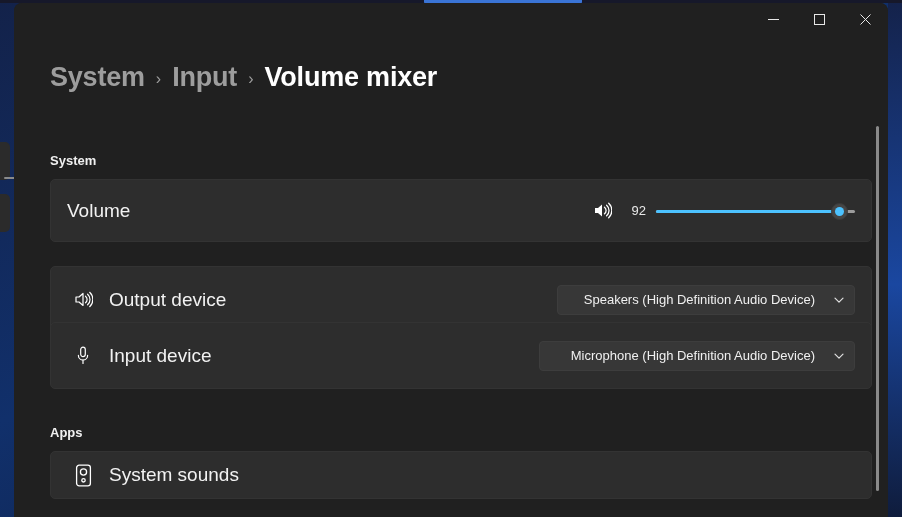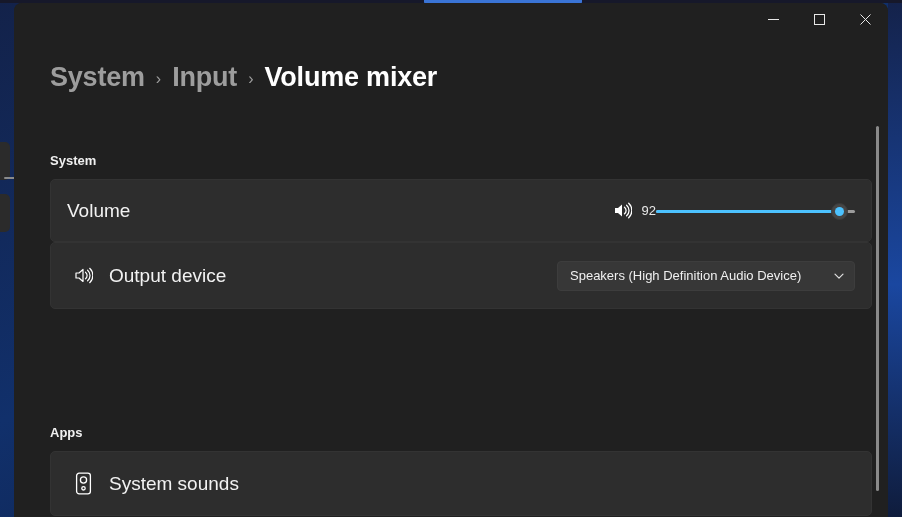--- a/index.html
+++ b/index.html
@@ -160,23 +160,23 @@
   .card {
     position: absolute;
     left: 36px;
     width: 822px;
     background: #2d2d2d;
     border: 1px solid #333333;
     border-radius: 5px;
     box-sizing: border-box;
   }
   .card-volume  { top: 143px; height: 63px; }
-  .card-output  { top: 206px; height: 67px; }
+  .card-output  { top: 230px; height: 67px; }
   .card-input   { top: 286px; height: 67px; }
-  .card-sounds  { top: 415px; height: 65px; }
+  .card-sounds  { top: 415px; height: 48px; }
 
   .card-inner {
     position: absolute;
     inset: 0;
     display: flex;
     align-items: center;
     padding: 0 16px;
     box-sizing: border-box;
   }
 
@@ -193,20 +193,21 @@
     font-size: 19px;
     color: #f2f2f2;
     white-space: nowrap;
   }
   .spacer { flex: 1; }
 
   
   .slider-block {
     display: flex;
     align-items: center;
+    gap: 10px;
   }
   .slider-icon {
     color: #ffffff;
     display: flex;
     align-items: center;
   }
   .slider-value {
     font-size: 13px;
     color: #e8e8e8;
     min-width: 24px;
@@ -253,21 +254,21 @@
     width: 9px;
     height: 9px;
     border-radius: 50%;
     background: #4cc2ff;
   }
 
   
   .combo {
     display: flex;
     align-items: center;
-    justify-content: space-between;
+    justify-content: flex-end;
     height: 30px;
     background: #373737;
     border: 1px solid #3d3d3d;
     border-radius: 4px;
     padding: 0 9px 0 12px;
     box-sizing: border-box;
     font-size: 13px;
     color: #f0f0f0;
     white-space: nowrap;
     gap: 18px;
@@ -392,20 +393,41 @@
             <span>Speakers (High Definition Audio Device)</span>
             <span class="combo-chevron">
               <svg width="12" height="12" viewBox="0 0 12 12">
                 <path d="M2 4.2 L6 8.2 L10 4.2" stroke="#e0e0e0" stroke-width="1.2" fill="none" stroke-linecap="round" stroke-linejoin="round"></path>
               </svg>
             </span>
           </div>
         </div>
       </div>
 
+      <div class="card card-input">
+        <div class="card-inner">
+          <span class="lead-icon">
+            <svg width="16" height="19" viewBox="0 0 16 19">
+              <rect x="5.7" y="1.2" width="4.6" height="9.4" rx="2.3" fill="none" stroke="#ffffff" stroke-width="1.2"></rect>
+              <path d="M3.4 9.4 a4.6 4.6 0 0 0 9.2 0" stroke="#ffffff" stroke-width="1.2" fill="none" stroke-linecap="round"></path>
+              <path d="M8 14.1 V17.4" stroke="#ffffff" stroke-width="1.2" stroke-linecap="round"></path>
+            </svg>
+          </span>
+          <span class="row-label">Input device</span>
+          <div class="spacer"></div>
+          <div class="combo" style="width:316px;">
+            <span>Microphone (High Definition Audio Device)</span>
+            <span class="combo-chevron">
+              <svg width="12" height="12" viewBox="0 0 12 12">
+                <path d="M2 4.2 L6 8.2 L10 4.2" stroke="#e0e0e0" stroke-width="1.2" fill="none" stroke-linecap="round" stroke-linejoin="round"></path>
+              </svg>
+            </span>
+          </div>
+        </div>
+      </div>
 
       <div class="section-header sh-apps">Apps</div>
 
       <div class="card card-sounds">
         <div class="card-inner">
           <span class="lead-icon">
             <svg width="17" height="23" viewBox="0 0 17 23">
               <rect x="1.6" y="1.2" width="13.8" height="20.6" rx="2.6" fill="none" stroke="#ffffff" stroke-width="1.3"></rect>
               <circle cx="8.5" cy="8" r="3.1" fill="none" stroke="#ffffff" stroke-width="1.3"></circle>
               <circle cx="8.5" cy="16.3" r="1.7" fill="none" stroke="#ffffff" stroke-width="1.3"></circle>

